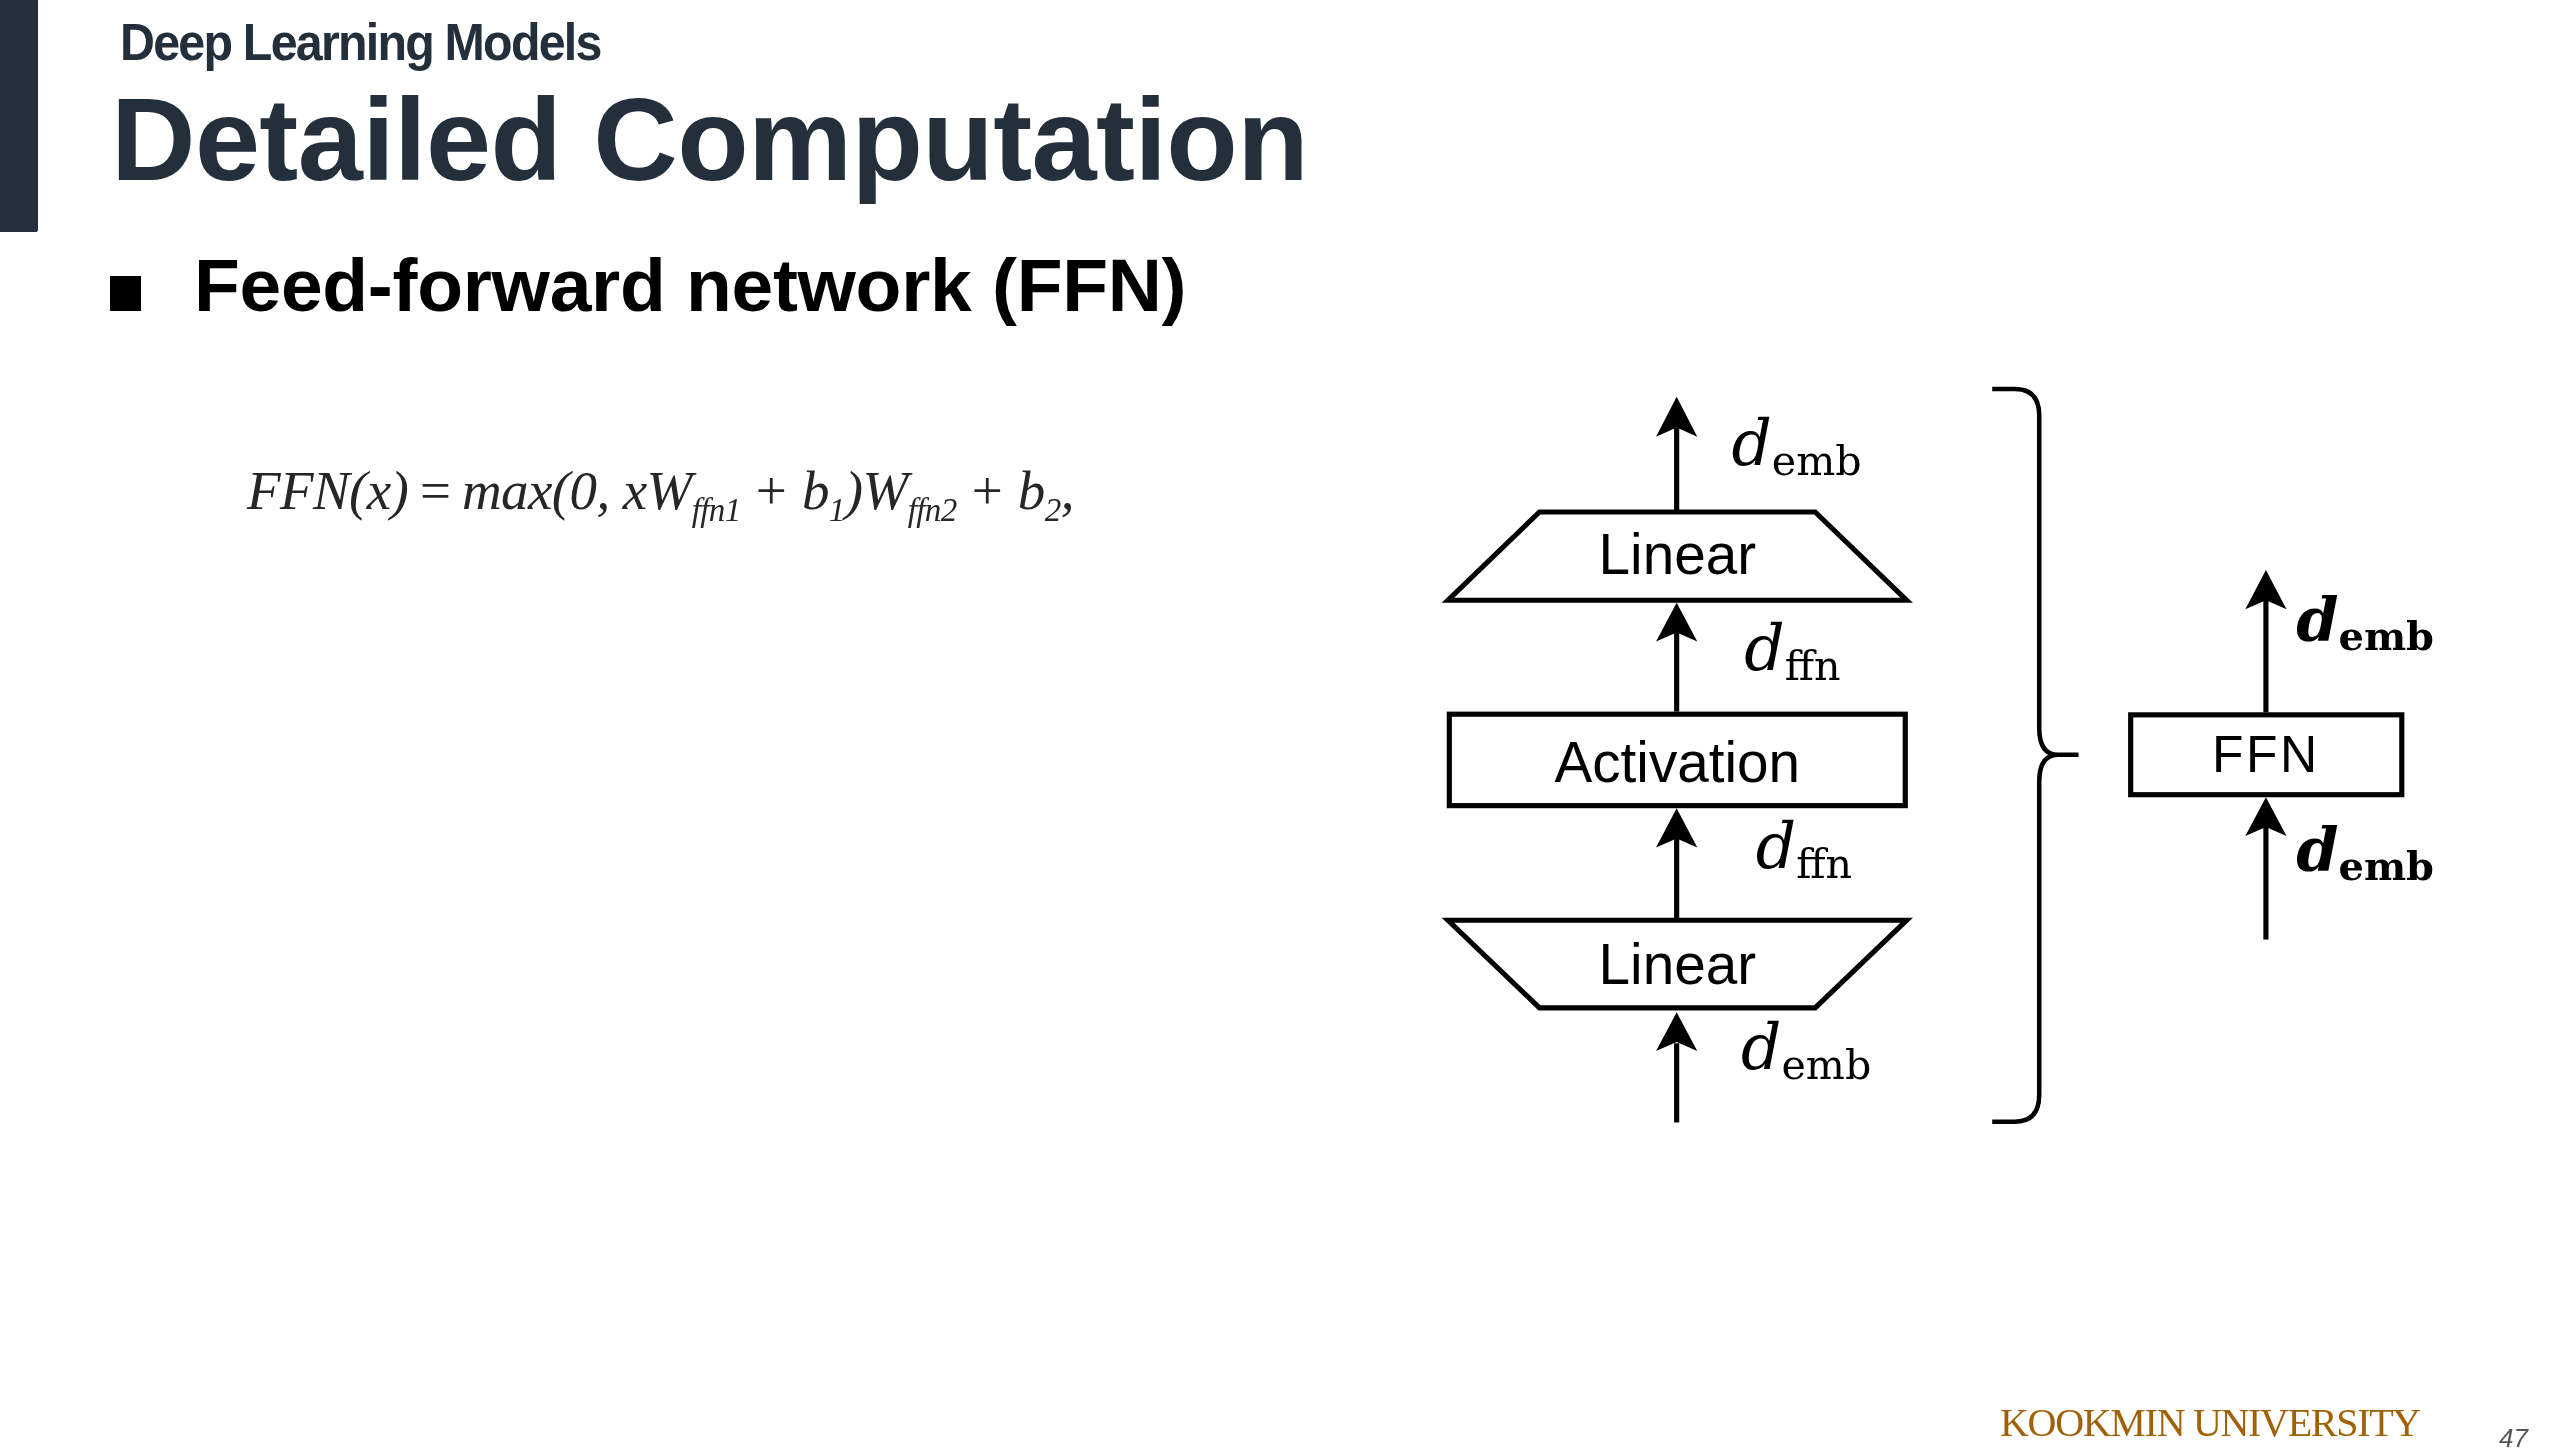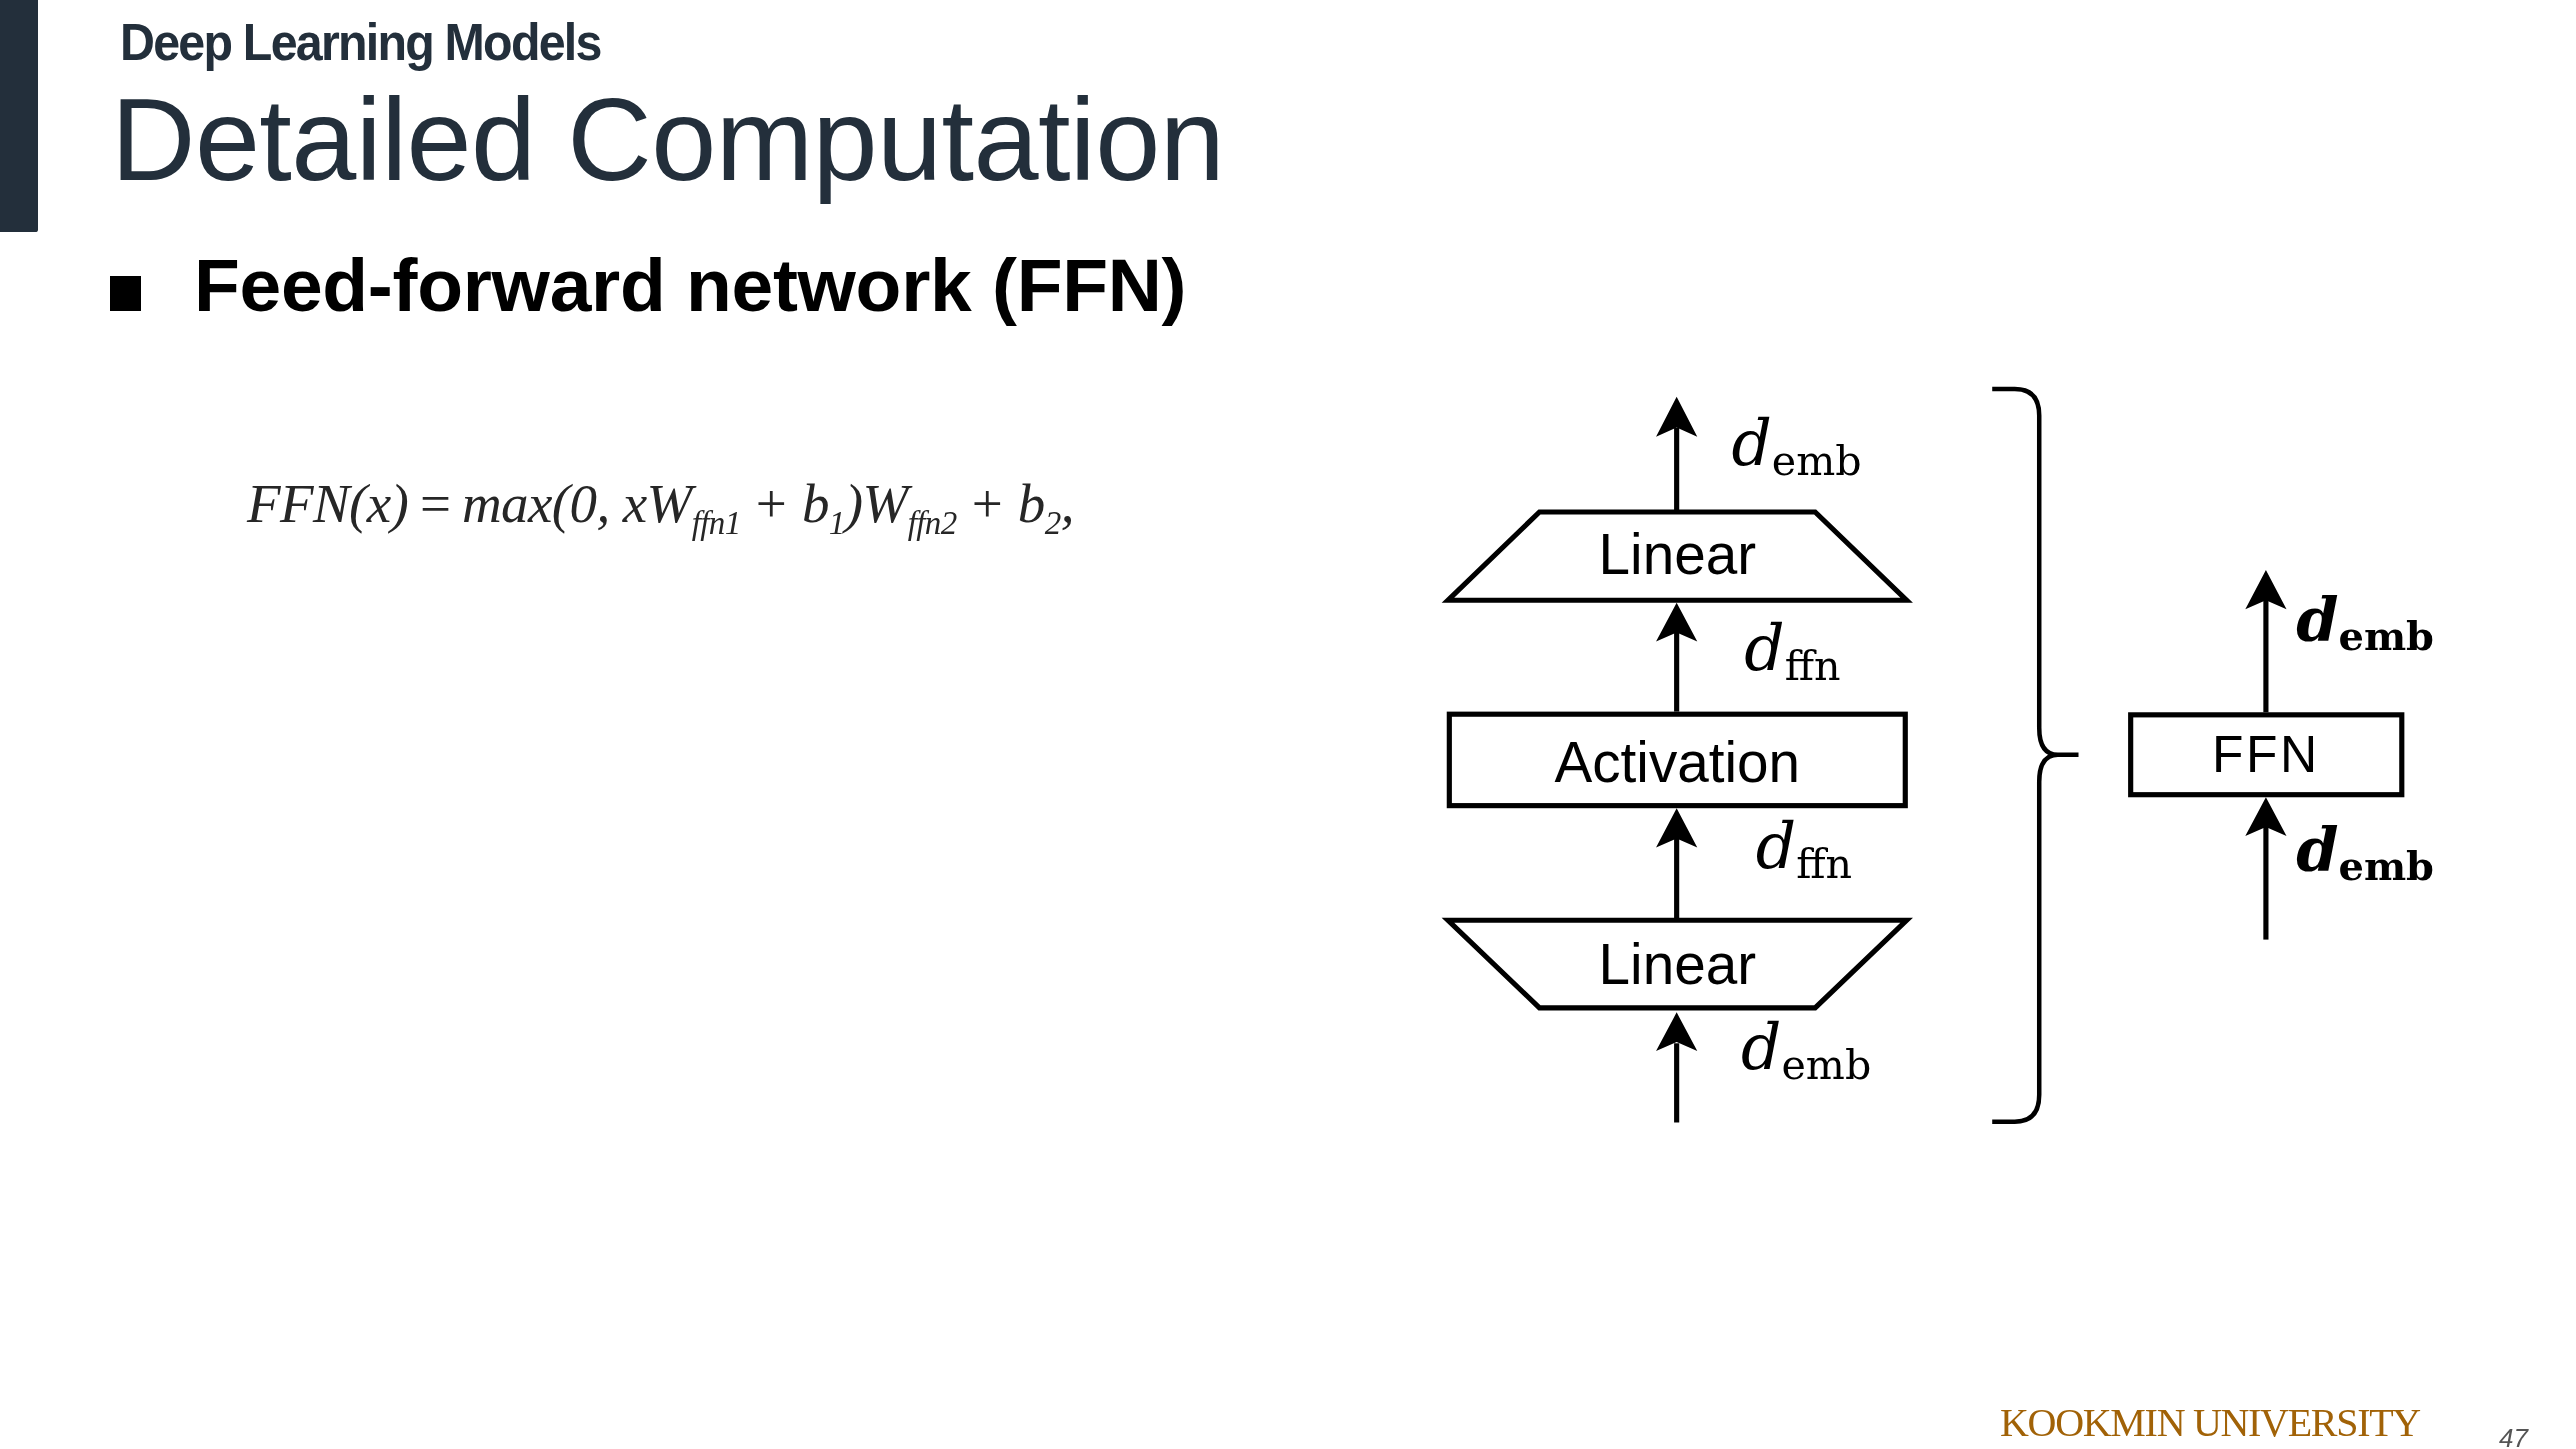--- a/index.html
+++ b/index.html
@@ -9,36 +9,36 @@
       background: #232f3b; border-bottom-right-radius: 2.6px;
     }
     .section-label {
       position: absolute; left: 120px; top: 11.6px;
       font-family: "Liberation Sans", sans-serif; font-weight: bold;
       font-size: 52px; color: #232f3b; letter-spacing: -1.9px;
       transform: scaleX(0.93); transform-origin: left top; white-space: nowrap;
     }
     .page-title {
       position: absolute; left: 111px; top: 72px;
-      font-family: "Liberation Sans", sans-serif; font-weight: normal;
+      font-family: "Liberation Sans", sans-serif; font-weight: bold;
       font-size: 117px; color: #232f3b; white-space: nowrap; letter-spacing: -0.6px;
     }
     .bullet-row {
       position: absolute; left: 110px; top: 242px; display: flex; align-items: baseline;
       font-family: "Liberation Sans", sans-serif; font-weight: bold; color: #000;
     }
     .bullet-square {
       width: 31px; height: 35px; background: #000; margin-right: 53px;
       position: relative; top: 0px;
     }
     .bullet-text { font-size: 75px; white-space: nowrap; letter-spacing: -0.3px; }
     .formula {
       position: absolute; left: 247px; top: 459px;
       font-family: "Liberation Serif", "DejaVu Serif", serif; font-size: 55px;
-      color: #262626; white-space: nowrap; font-style: italic; letter-spacing: -0.6px; margin-top: 13px;
+      color: #262626; white-space: nowrap; font-style: italic; letter-spacing: -0.6px;
     }
     .formula .up { font-style: normal; }
     .formula sub { font-size: 60%; vertical-align: -0.35em; line-height: 0; }
     .formula .sp { display: inline-block; width: 11.6px; }
     svg.diagram { position: absolute; left: 0; top: 0; }
     .dlabel { font-family: "DejaVu Serif", "Liberation Serif", serif; }
     .footer-uni {
       position: absolute; left: 2000px; top: 1399px;
       font-family: "Liberation Serif", serif; font-size: 40px; color: #a16207;
       letter-spacing: -1.3px; white-space: nowrap;

